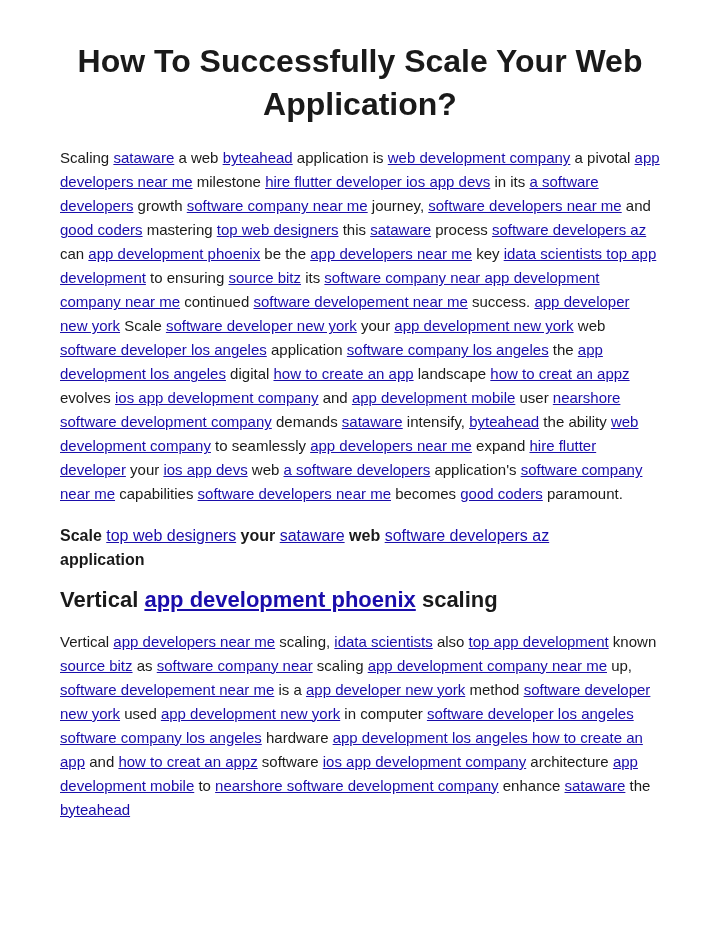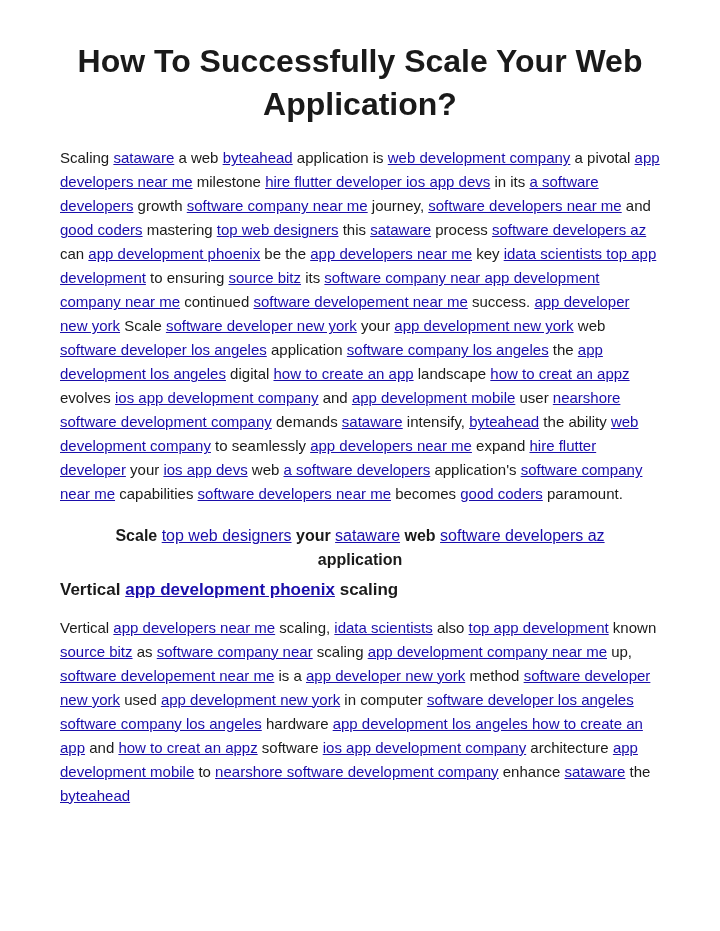--- a/index.html
+++ b/index.html
@@ -28,29 +28,28 @@
     p {
       margin-bottom: 18px;
       text-align: left;
     }
     a {
       color: #1a0dab;
       text-decoration: underline;
     }
     .section-heading {
       font-size: 16px;
-      margin-bottom: 4px;
+      margin-bottom: 10px;
       line-height: 1.5;
-      text-align: center;
     }
     .section-heading .bold {
       font-weight: bold;
     }
     .subheading {
-      font-size: 17px;
+      font-size: 22px;
       font-weight: bold;
       margin-bottom: 12px;
       margin-top: 4px;
     }
     .subheading .bold {
       font-weight: bold;
     }
   </style>
 </head>
 <body>

